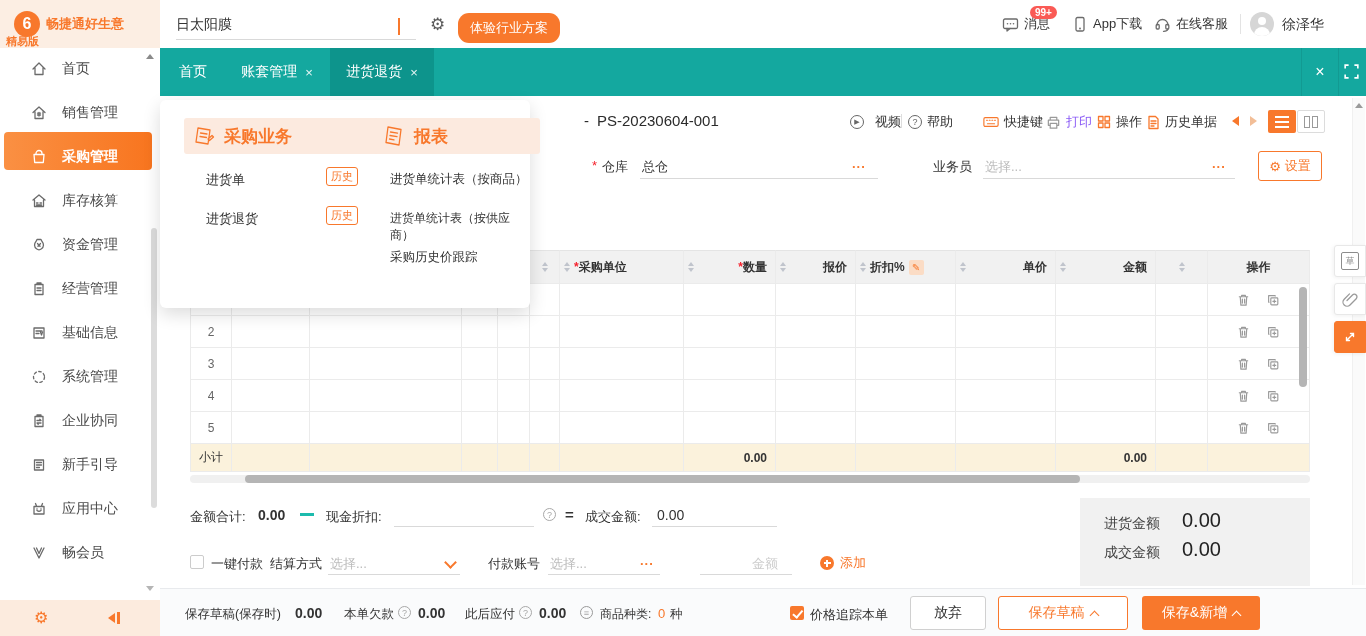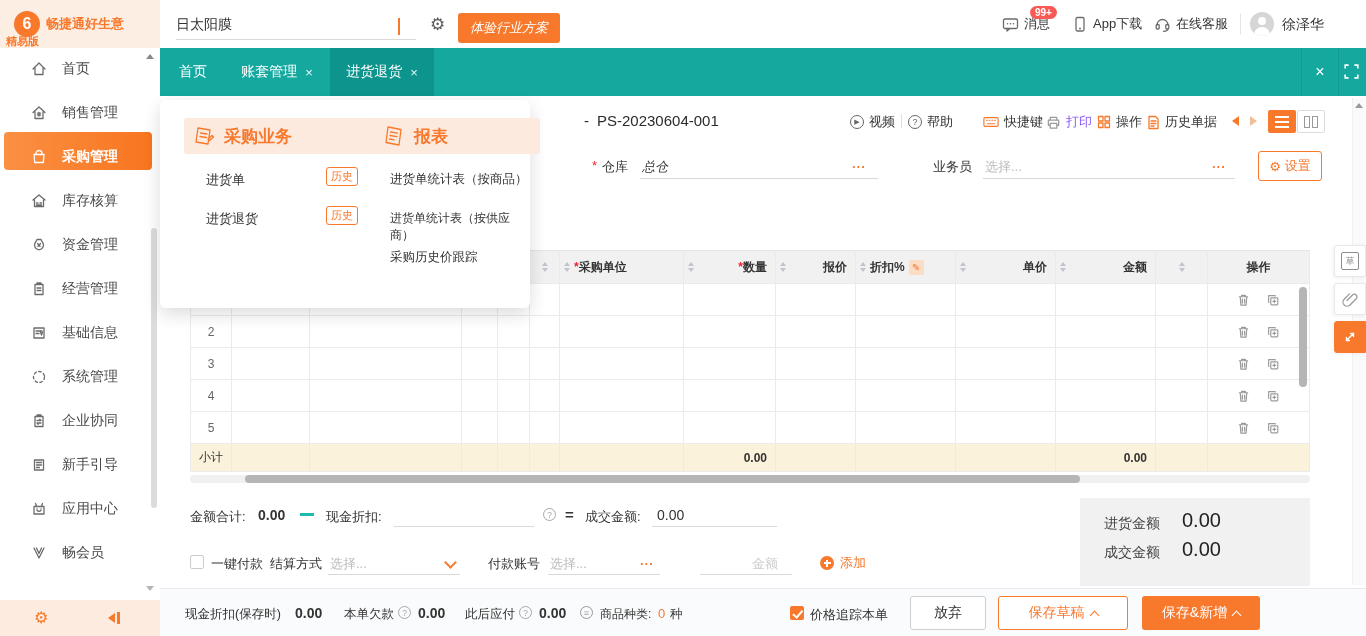--- a/index.html
+++ b/index.html
@@ -11,21 +11,21 @@
   
   .topbar{left:0;top:0;width:1366px;height:48px;background:#fff;}
   .brand{left:0;top:0;width:160px;height:48px;background:#FCEEE3;}
   .logo-circle{width:26px;height:26px;border-radius:50%;background:#F8782C;color:#fff;
     font-weight:bold;font-size:16px;display:flex;align-items:center;justify-content:center;}
   .brand-name{color:#F8782C;font-weight:bold;font-size:13px;}
   .edition{color:#F8782C;font-weight:bold;font-size:11px;}
   .underline{border-bottom:1px solid #d9d9d9;}
   .chev{width:7px;height:7px;border-right:2px solid #F8782C;border-bottom:2px solid #F8782C;transform:rotate(45deg);}
   .chev-up{width:6px;height:6px;border-right:1.5px solid;border-bottom:1.5px solid;transform:rotate(-135deg);margin-top:4px;}
-  .btn-orange{background:#F8782C;color:#fff;border-radius:3px;display:flex;align-items:center;justify-content:center;cursor:pointer;font-style:italic;}
+  .btn-orange{background:#F8782C;color:#fff;border-radius:11px;display:flex;align-items:center;justify-content:center;cursor:pointer;}
   .badge-red{background:#FA5A55;color:#fff;font-size:10px;border-radius:8px;padding:1px 5px;font-weight:bold;}
   .tb-item{display:flex;align-items:center;gap:5px;font-size:13px;color:#333;}
   
   .tabbar{left:0;top:48px;width:1366px;height:48px;background:#14A89F;}
   .tab{height:48px;display:flex;align-items:center;justify-content:center;gap:8px;color:#fff;font-size:14px;cursor:pointer;}
   .tab.active{background:#0D948C;}
   .tab .x{font-size:13px;opacity:.9;}
   
   .sidebar{left:0;top:48px;width:160px;height:552px;background:#fff;}
   .side-item{position:absolute;left:0;width:160px;height:36px;display:flex;align-items:center;gap:14px;padding-left:30px;box-sizing:border-box;color:#4a4a4a;font-size:14px;cursor:pointer;}
@@ -262,21 +262,21 @@
     </div>
   </div>
 
   <div class="abs content"></div>
 
   <div class="abs f" style="left:584px;top:112px;gap:8px;">
     <span class="doc-no">-</span>
     <span class="doc-no">PS-20230604-001</span>
   </div>
 
-  <div class="abs f" style="left:850px;top:113px;gap:5px;cursor:pointer;">
+  <div class="abs f" style="left:850px;top:113px;gap:11px;cursor:pointer;">
     <span class="circle-ic" style="font-size:7px;">▶</span>
     <span class="tool-label">视频</span>
   </div>
   <div class="abs" style="left:901px;top:114px;width:1px;height:14px;background:#ddd;"></div>
   <div class="abs f" style="left:908px;top:113px;gap:5px;cursor:pointer;">
     <span class="circle-ic">?</span>
     <span class="tool-label">帮助</span>
   </div>
   <div class="abs f" style="left:983px;top:113px;gap:5px;cursor:pointer;">
     <svg width="16" height="14" viewBox="0 0 18 14">
@@ -317,21 +317,21 @@
       <i></i>
       <i></i>
     </div>
 
   <div class="abs" style="left:1352px;top:98px;width:12px;height:487px;background:#fafafa;border-left:1px solid #f0f0f0;">
     <div class="abs" style="left:2px;top:5px;width:0;height:0;border-left:4px solid transparent;border-right:4px solid transparent;border-bottom:5px solid #9a9a9a;"></div>
   </div>
 
   <div class="abs red" style="left:592px;top:158px;">*</div>
   <div class="abs" style="left:602px;top:158px;">仓库</div>
-  <div class="abs" style="left:642px;top:158px;font-style:italic;">总仓</div>
+  <div class="abs" style="left:642px;top:158px;">总仓</div>
   <div class="abs dots" style="left:852px;top:156px;cursor:pointer;">...</div>
   <div class="abs underline" style="left:640px;top:178px;width:238px;"></div>
 
   <div class="abs" style="left:933px;top:158px;">业务员</div>
   <div class="abs grey" style="left:985px;top:158px;">选择...</div>
   <div class="abs dots" style="left:1212px;top:156px;cursor:pointer;">...</div>
   <div class="abs underline" style="left:983px;top:178px;width:252px;"></div>
 
   <div class="abs f" style="left:1258px;top:151px;width:64px;height:30px;border:1px solid #F8782C;border-radius:3px;justify-content:center;gap:4px;cursor:pointer;box-sizing:border-box;">
     <span class="orange" style="font-size:13px;">⚙</span>
@@ -611,21 +611,21 @@
   </div>
 
   <div class="abs" style="left:1080px;top:498px;width:230px;height:88px;background:#F1F1F1;">
     <div class="abs" style="left:24px;top:17px;font-size:14px;color:#444;">进货金额</div>
     <div class="abs" style="left:102px;top:11px;font-size:20px;color:#222;">0.00</div>
     <div class="abs" style="left:24px;top:46px;font-size:14px;color:#444;">成交金额</div>
     <div class="abs" style="left:102px;top:40px;font-size:20px;color:#222;">0.00</div>
   </div>
 
   <div class="abs" style="left:160px;top:588px;width:1206px;height:48px;background:#FAFBFC;border-top:1px solid #E8EAED;box-sizing:border-box;">
-    <div class="abs" style="left:25px;top:17px;font-size:12.5px;">现金折扣(保存时)</div>
+    <div class="abs" style="left:25px;top:17px;font-size:12.5px;">保存草稿(保存时)</div>
     <div class="abs b" style="left:135px;top:16px;font-size:14px;">0.00</div>
     <div class="abs" style="left:184px;top:17px;font-size:12.5px;">本单欠款</div>
     <div class="abs q-ic" style="left:238px;top:17px;cursor:pointer;">?</div>
     <div class="abs b" style="left:258px;top:16px;font-size:14px;">0.00</div>
     <div class="abs" style="left:305px;top:17px;font-size:12.5px;">此后应付</div>
     <div class="abs q-ic" style="left:359px;top:17px;cursor:pointer;">?</div>
     <div class="abs b" style="left:379px;top:16px;font-size:14px;">0.00</div>
 
     <div class="abs q-ic" style="left:420px;top:17px;border-color:#999;">≡</div>
     <div class="abs" style="left:440px;top:17px;font-size:12px;">商品种类:</div>

